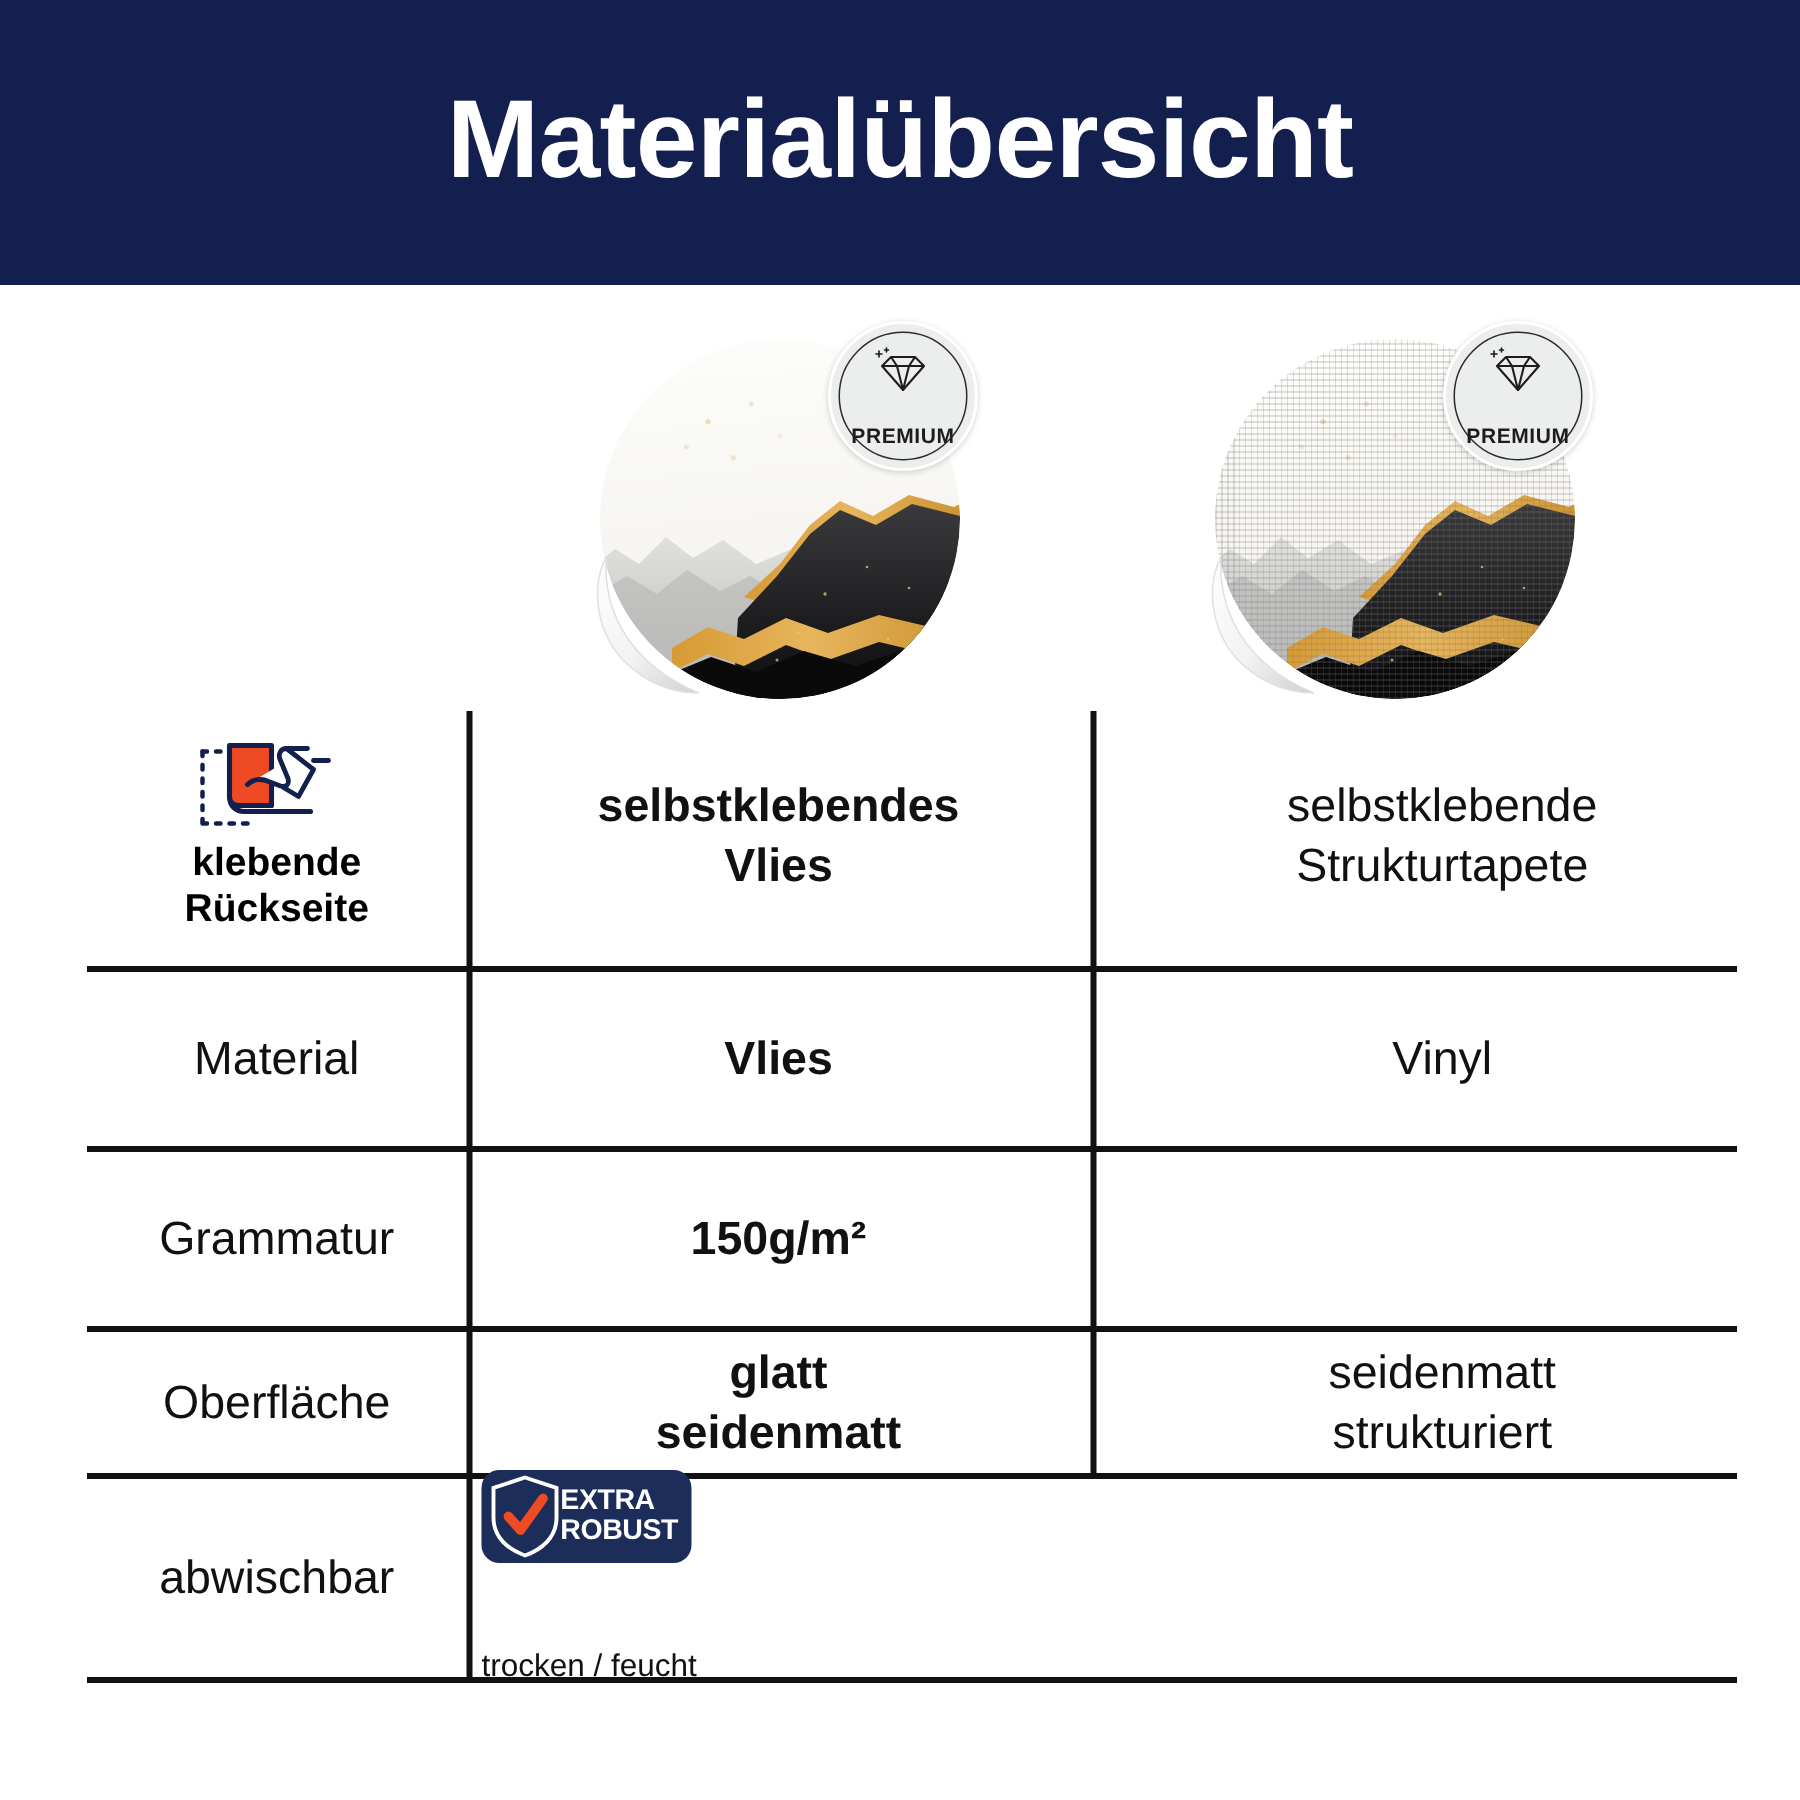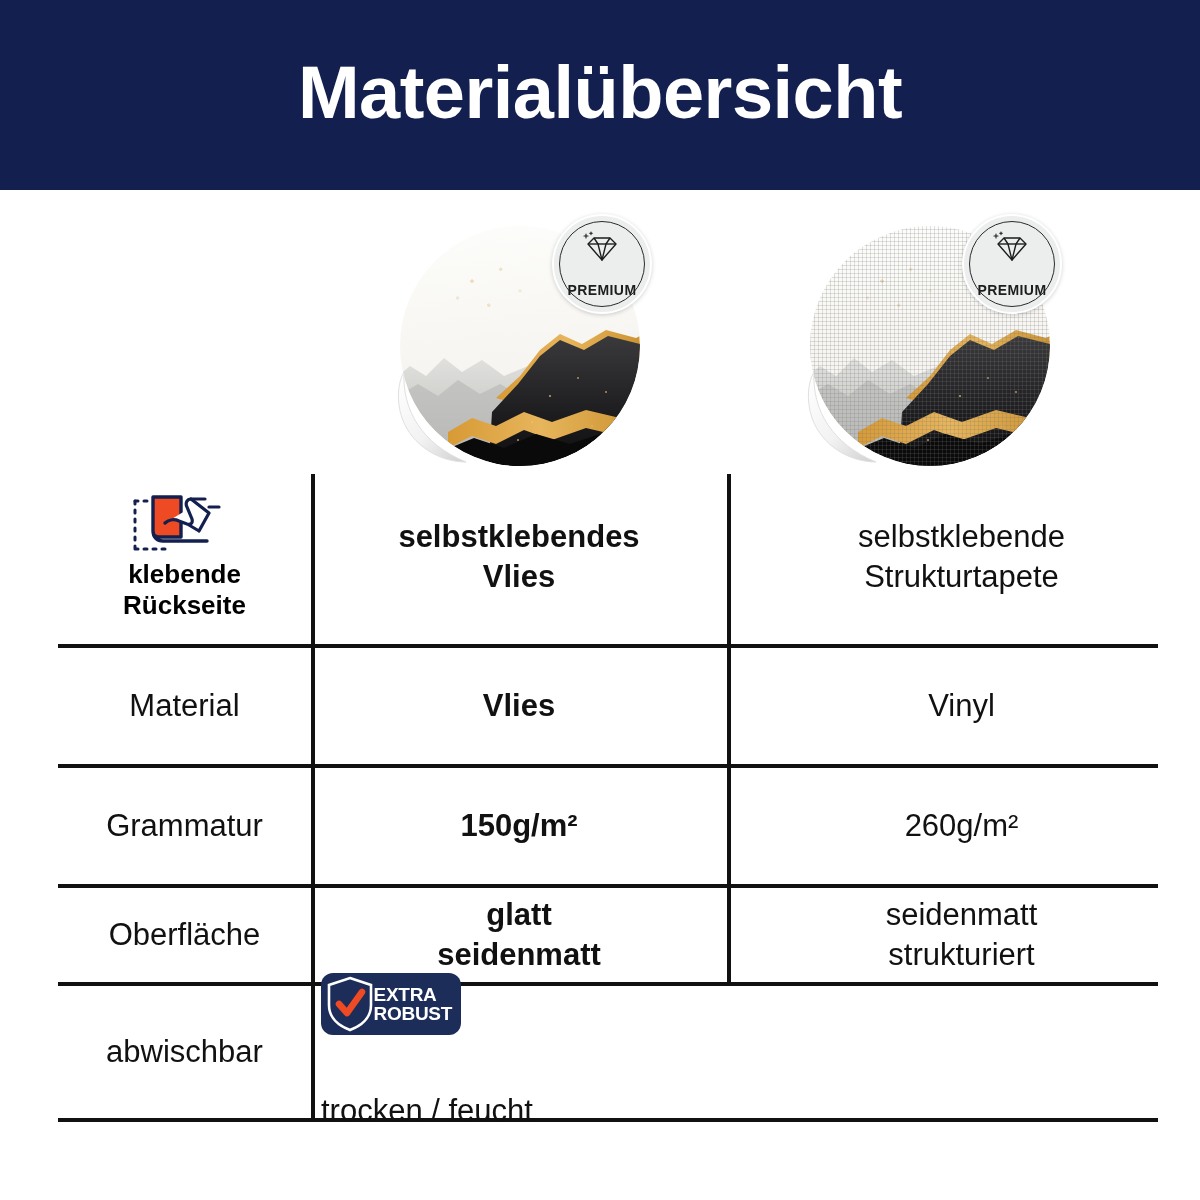--- a/index.html
+++ b/index.html
@@ -217,21 +217,21 @@
     letter-spacing: -0.3px;
   }
   .robust-shield {
     position: absolute;
     left: 4px;
     top: 3px;
     width: 50px;
     height: 56px;
   }
   .robust-value {
-    font-size: 31px;
+    font-size: 21px;
     color: #111111;
   }
 </style>
 </head>
 <body>
 
 <div id="page">
 
   <div class="header-banner">
     <div class="header-title">Materialübersicht</div>
@@ -438,21 +438,20 @@
       <div class="t-cell c-two">Vinyl</div>
     </div>
 
     <div class="hrule"></div>
 
     <div class="t-row" style="height:116px">
       <div class="vline v1" style="top:0;bottom:0"></div>
       <div class="vline v2" style="top:0;bottom:0"></div>
       <div class="t-cell c-label">Grammatur</div>
       <div class="t-cell c-one">150g/m²</div>
-      <div class="t-cell c-two">260g/m²</div>
     </div>
 
     <div class="hrule"></div>
 
     <div class="t-row" style="height:94px">
       <div class="vline v1" style="top:0;bottom:0"></div>
       <div class="vline v2" style="top:0;bottom:0"></div>
       <div class="t-cell c-label">Oberfläche</div>
       <div class="t-cell c-one">
         <div>

